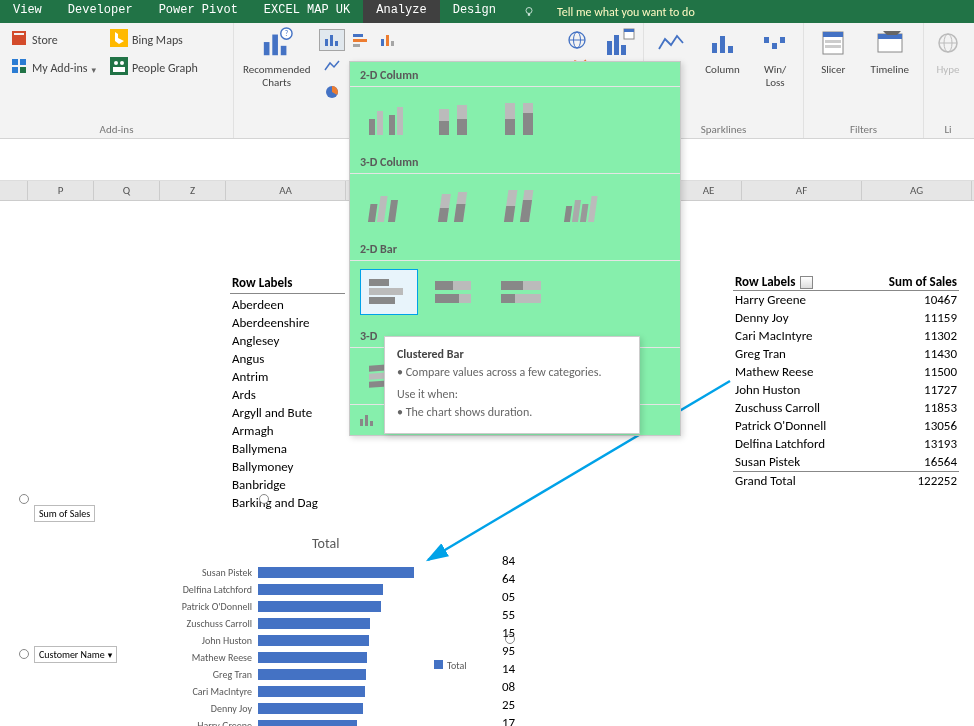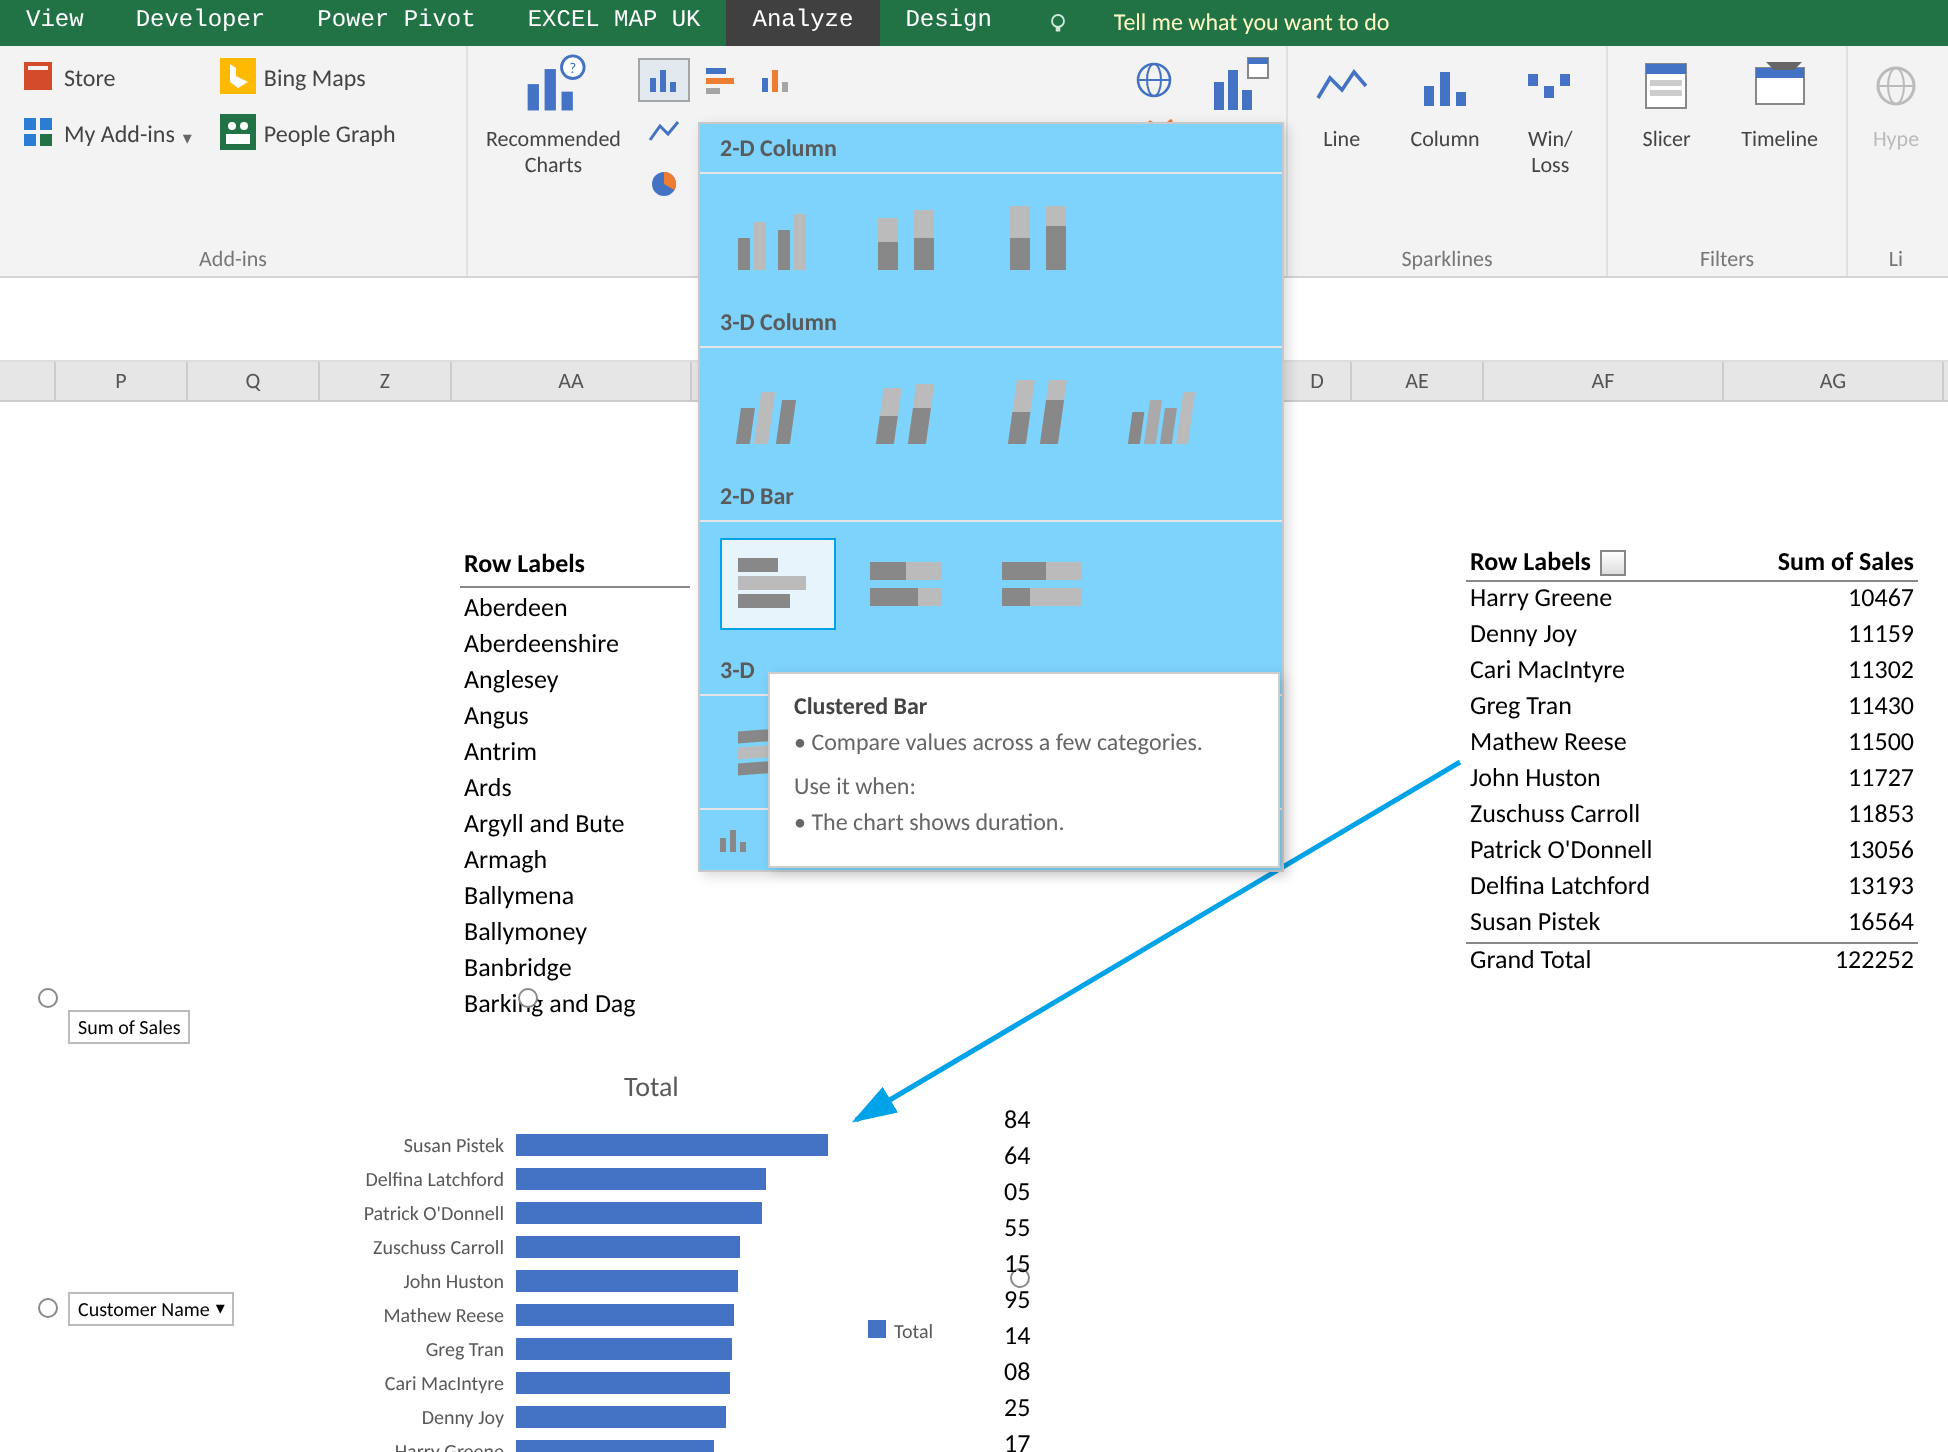--- a/index.html
+++ b/index.html
@@ -20,21 +20,21 @@
   .r-item { display: flex; align-items: flex-end; gap: 4px; font-size: 12px; color: #444; padding: 2px 4px; cursor: pointer; }
   .r-item .icon-box { width: 18px; height: 18px; display: inline-flex; align-items: center; justify-content: center; }
   .big-item { display: flex; flex-direction: column; align-items: center; justify-content: flex-start; width: 70px; gap: 4px; font-size: 11px; color: #444; text-align: center; cursor: pointer; }
   .big-item .big-icon { width: 32px; height: 32px; display: inline-flex; align-items: center; justify-content: center; }
   .stack { display: flex; flex-direction: column; gap: 2px; }
 
   .chart-drop-btn { width: 26px; height: 22px; border: 1px solid transparent; display: inline-flex; align-items: center; justify-content: center; cursor: pointer; }
   .chart-drop-btn.sel { border: 1px solid #a5a5a5; background: #e1e8ee; }
 
   
-  .dropdown-panel { position: absolute; left: 349px; top: 61px; width: 293px; background: #7dd3fc; border: 1px solid #c8c8c8; box-shadow: 2px 2px 6px rgba(0,0,0,0.15); z-index: 40; }
+  .dropdown-panel { position: absolute; left: 349px; top: 61px; width: 332px; background: #86efac; border: 1px solid #c8c8c8; box-shadow: 2px 2px 6px rgba(0,0,0,0.15); z-index: 40; }
   .dd-section-title { padding: 6px 10px 4px; font-size: 12px; font-weight: 600; color: #5a5a5a; border-bottom: 1px solid #e5e5e5; }
   .dd-row { display: flex; gap: 8px; padding: 8px 10px; }
   .dd-thumb { width: 58px; height: 46px; border: 1px solid transparent; display: flex; align-items: center; justify-content: center; cursor: pointer; }
   .dd-thumb.sel { border: 1px solid #00a2e8; background: #e8f4fb; }
   .dd-more { padding: 7px 8px; border-top: 1px solid #e5e5e5; display: flex; align-items: center; gap: 6px; cursor: pointer; }
 
   
   .tooltip { position: absolute; left: 384px; top: 336px; width: 256px; background: #fff; border: 1px solid #ccc; padding: 10px 12px; font-size: 12px; box-shadow: 2px 2px 6px rgba(0,0,0,0.15); z-index: 50; }
   .tooltip h4 { font-size: 12px; font-weight: 600; margin-bottom: 4px; color: #444; }
   .tooltip p { margin-bottom: 4px; color: #666; }

